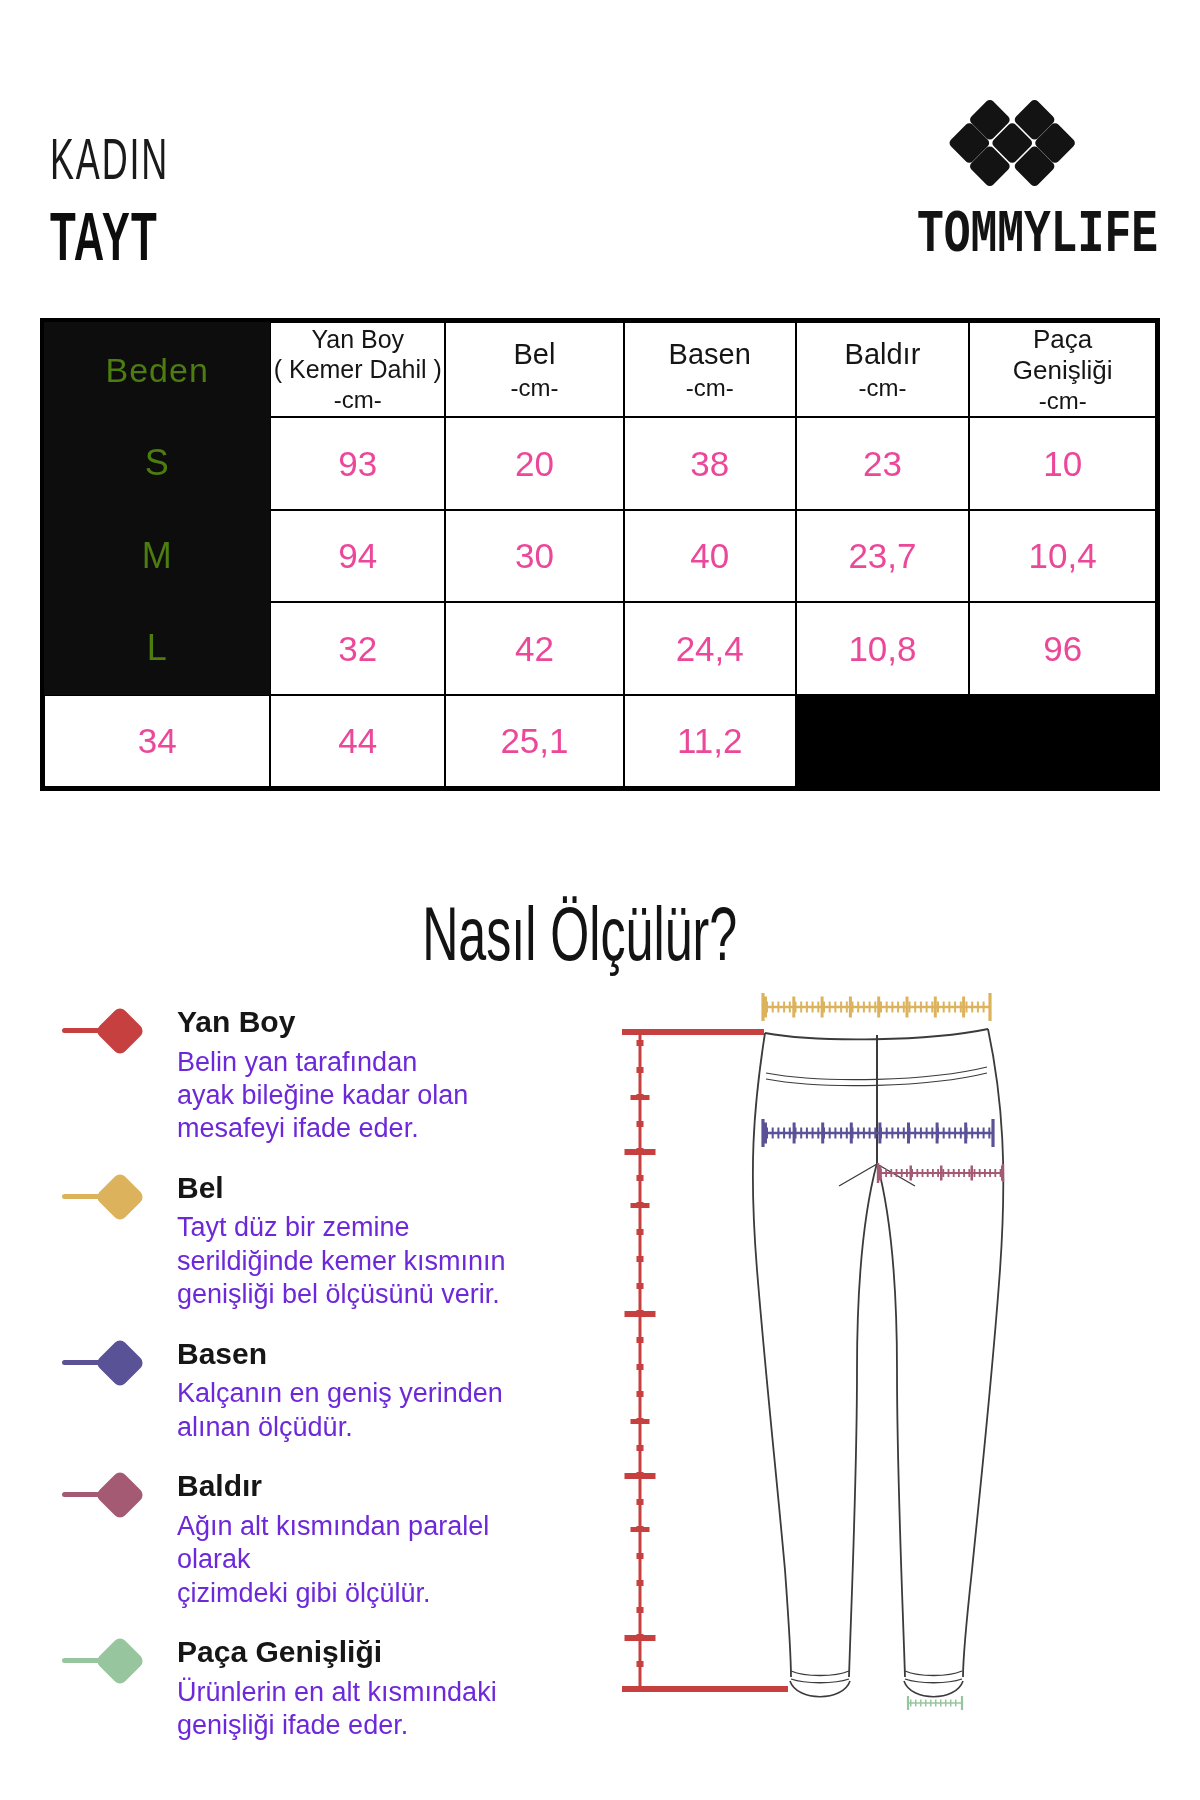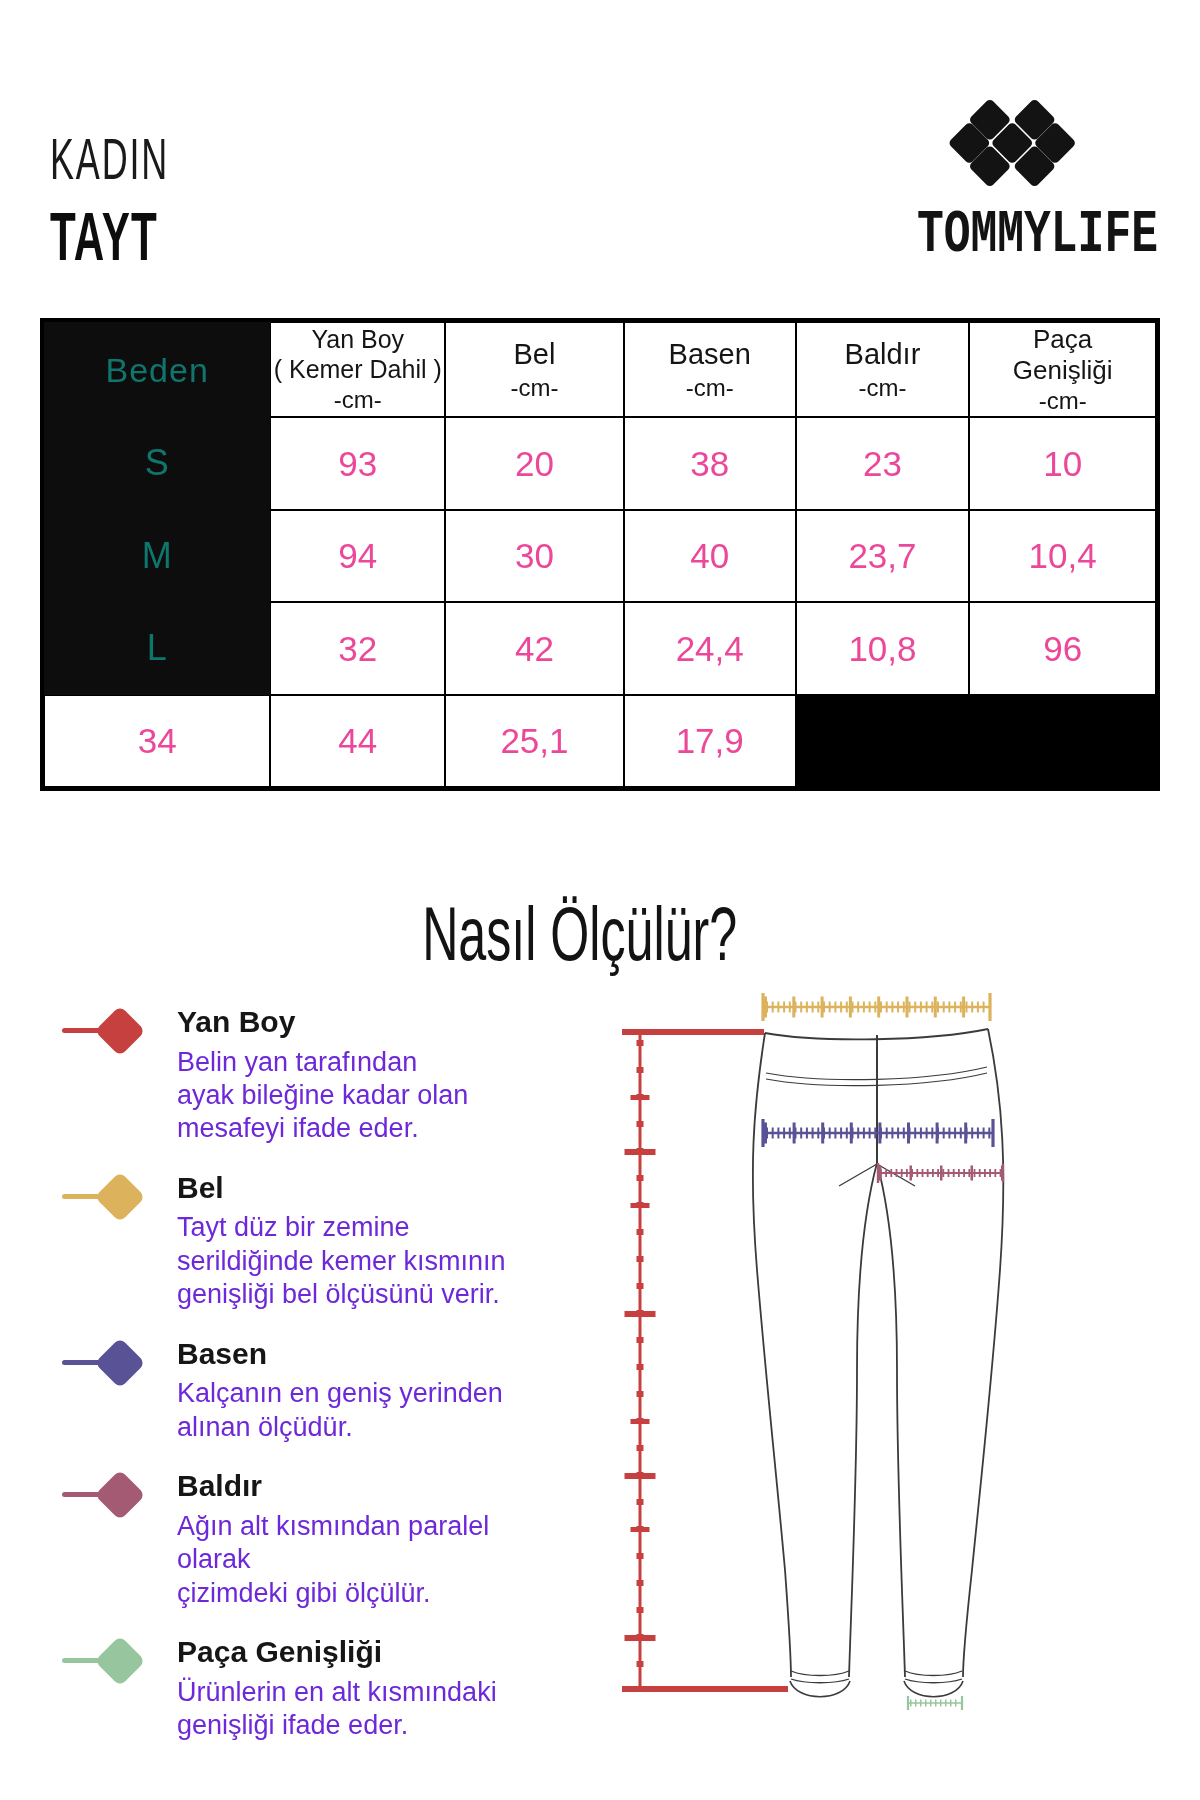--- a/index.html
+++ b/index.html
@@ -19,21 +19,21 @@
     display:inline-block;transform:scaleX(.72);transform-origin:center;line-height:1;margin-top:16px;}
   
   .size-table{
     position:absolute;left:40px;top:318px;width:1120px;height:473px;
     display:grid;box-sizing:border-box;border:4px solid #000;background:#000;
     grid-template-columns:228fr 176fr 180fr 173fr 175fr 188fr;
     grid-template-rows:97fr 94fr 94fr 94fr 94fr;
   }
   .cell{background:#fff;border:1.5px solid #000;display:flex;flex-direction:column;
     align-items:center;justify-content:center;text-align:center;line-height:1.18;}
-  .cell.dark{background:#0d0d0d;color:#0f766e;border-color:#0d0d0d;}
+  .cell.dark{background:#0d0d0d;color:#4d7c0f;border-color:#0d0d0d;}
   .corner{font-size:34px;letter-spacing:1px;}
   .col-head{font-size:29px;color:#151515;}
   .col-head.tight{font-size:25px;}
   .unit{font-size:24px;margin-top:2px;}
   .size-letter{font-size:36px;letter-spacing:1px;}
   .val{font-size:35px;color:#ec4899;}
   .paca-head{font-size:26px;max-width:150px;}
   
   .htm-title-wrap{position:absolute;left:40px;top:892px;width:1080px;text-align:center;}
   .htm-title{font-size:76px;font-weight:400;color:#131313;display:inline-block;
@@ -113,21 +113,21 @@
   <div class="cell dark size-letter">L</div>
   <div class="cell val">32</div>
   <div class="cell val">42</div>
   <div class="cell val">24,4</div>
   <div class="cell val">10,8</div>
 
   <div class="cell val">96</div>
   <div class="cell val">34</div>
   <div class="cell val">44</div>
   <div class="cell val">25,1</div>
-  <div class="cell val">17,9</div>
+  <div class="cell val">11,2</div>
 </div>
 
 <div class="htm-title-wrap">
   <span class="htm-title">Nasıl Ölçülür?</span>
 </div>
 
 <div class="legend">
 
   <div class="legend-item">
     <div class="legend-marker">

